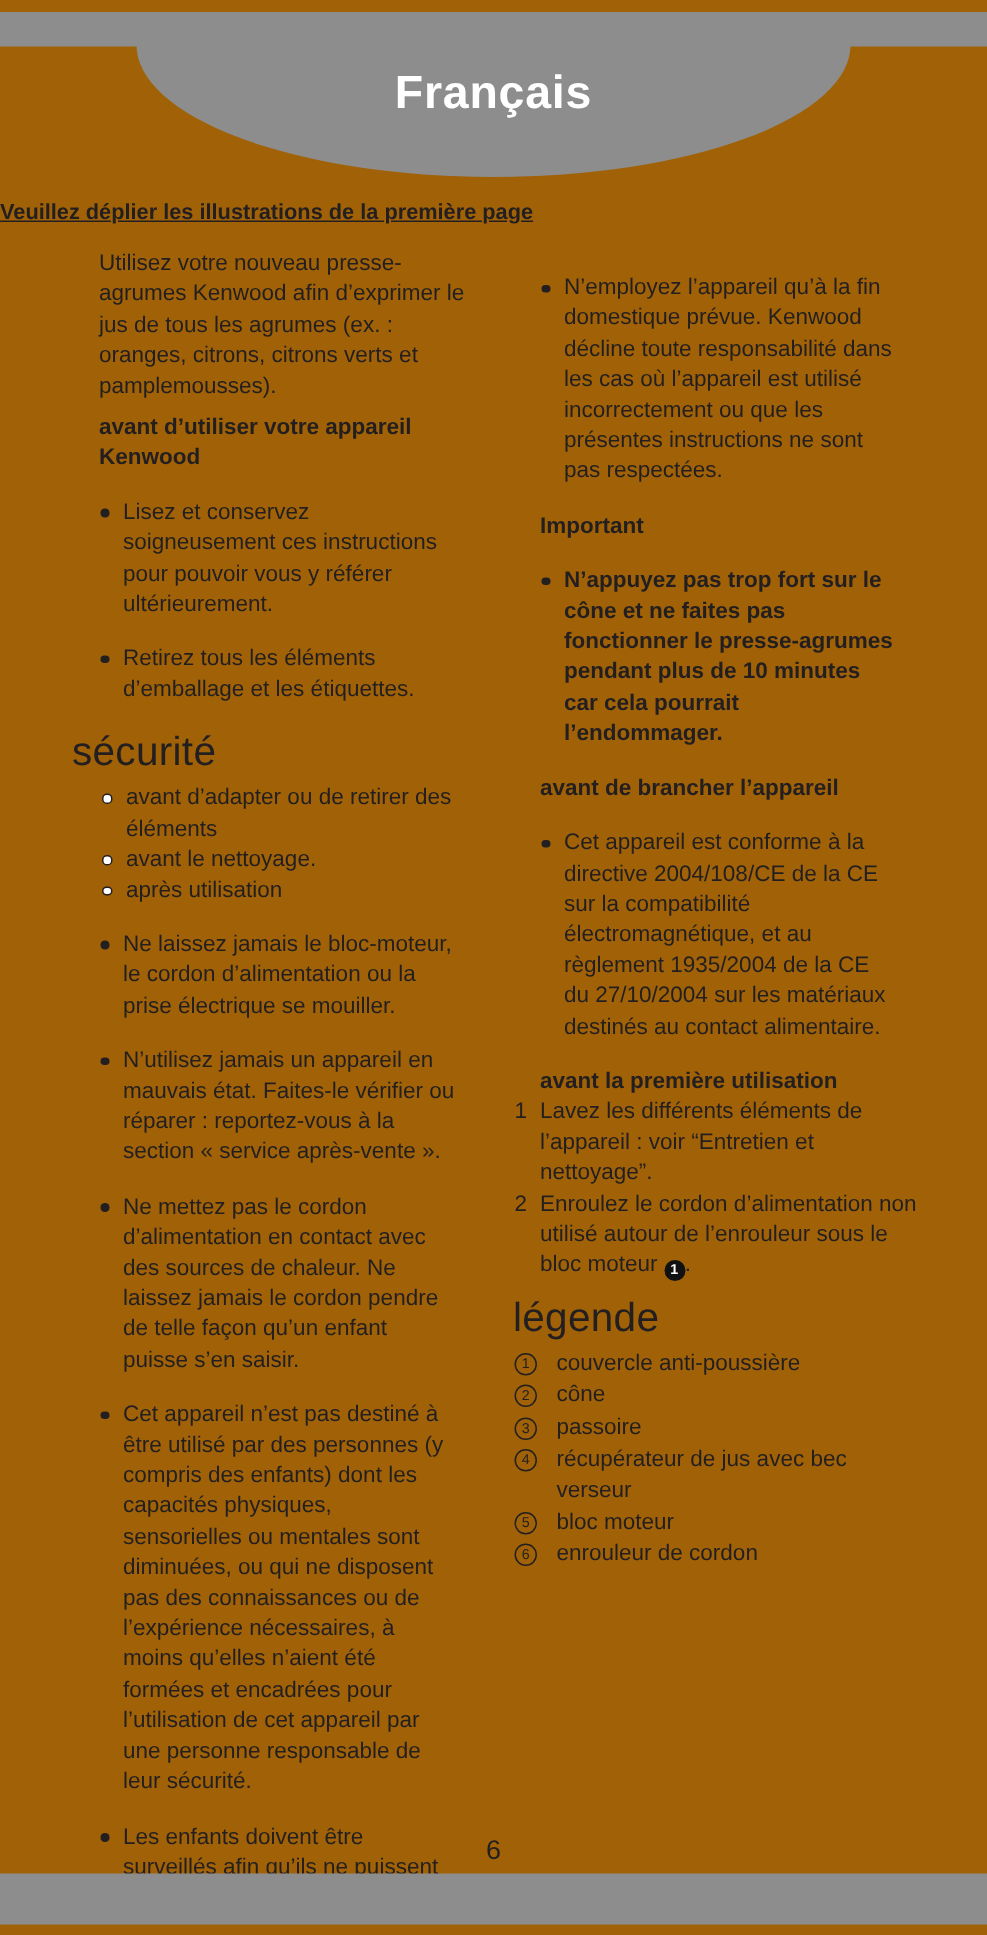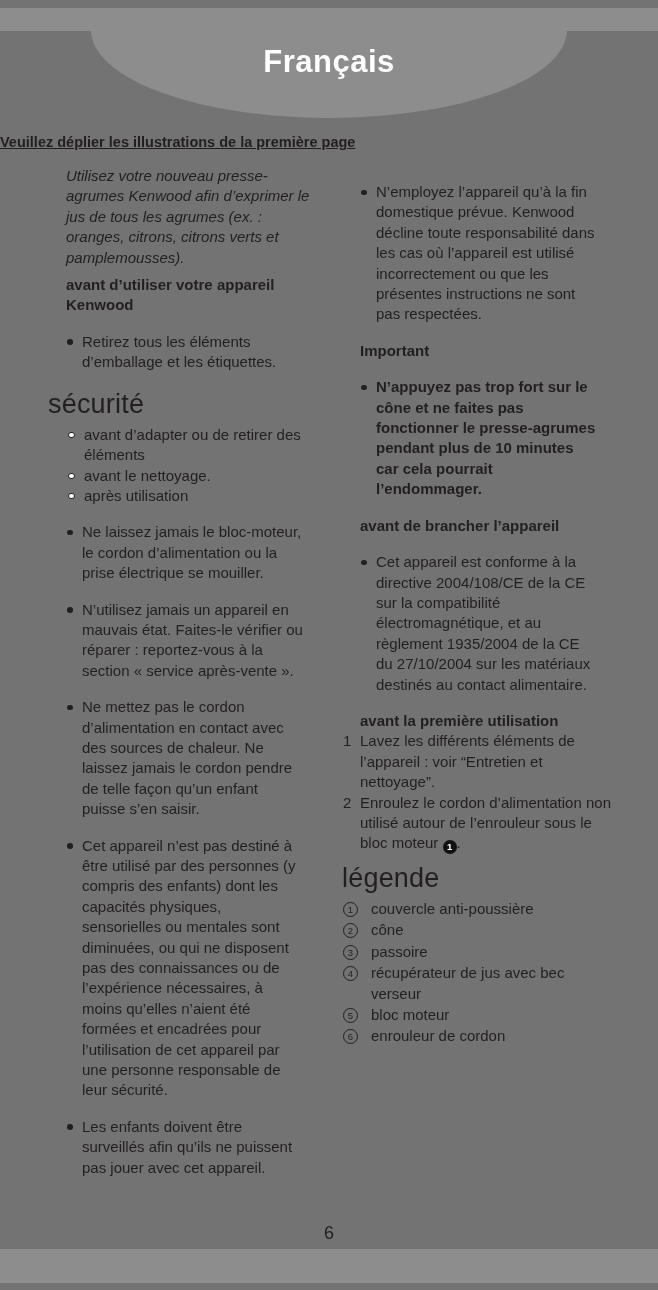--- a/index.html
+++ b/index.html
@@ -1,41 +1,41 @@
 <!DOCTYPE html>
 <html><head>
 <meta charset="utf-8">
 <title>Manual Page</title>
 <style>
   html,body{margin:0;padding:0;background:#ffffff;}
   .page{
     position:relative;
     width:658px;height:1290px;
-    background:#737373;
+    background:#a16207;
     font-family:"Liberation Sans",sans-serif;
     color:#231f20;
     overflow:hidden;
   }
   
   .banner{position:relative;height:122px;}
   .banner svg{display:block;}
   .banner-title{
     position:absolute;top:44px;left:0;width:100%;
     text-align:center;color:#ffffff;
     font-size:31px;font-weight:bold;letter-spacing:.5px;
   }
   
   .instruction{
     text-align:left;font-weight:bold;font-size:14.5px;
     text-decoration:underline;margin-top:12px;
   }
   
   .columns{display:flex;gap:22px;padding:16px 44px 0 48px;}
   .col{width:272px;font-size:15px;line-height:20.4px;}
-  .indent{padding-left:18px;margin:0;font-style:italic;}
+  .indent{padding-left:18px;margin:0;}
   .subhead{font-weight:bold;padding-left:18px;margin:7px 0 0 0;}
   h2.section{
     font-size:27px;font-weight:400;margin:9px 0 5px 0;
     line-height:1.15;letter-spacing:.2px;
   }
   .bullet{position:relative;padding-left:18px;margin:16px;}
   .bullet .dot{
     position:absolute;left:3px;top:7.5px;
     width:5.5px;height:5.5px;border-radius:50%;background:#231f20;
   }
@@ -90,20 +90,24 @@
   <div class="columns">
 
     <div class="col">
 
       <p class="indent">Utilisez votre nouveau presse-agrumes Kenwood afin d’exprimer le jus de tous les agrumes (ex. : oranges, citrons, citrons verts et pamplemousses).</p>
 
       <p class="subhead">avant d’utiliser votre appareil Kenwood</p>
 
       <div class="bullet">
         <span class="dot"></span>
+        <span>Lisez et conservez soigneusement ces instructions pour pouvoir vous y référer ultérieurement.</span>
+      </div>
+      <div class="bullet">
+        <span class="dot"></span>
         <span>Retirez tous les éléments d’emballage et les étiquettes.</span>
       </div>
 
       <h2 class="section">sécurité</h2>
 
 
       <div class="subbullet">
         <span class="circ"></span>
         <span>avant d’adapter ou de retirer des éléments</span>
       </div>

